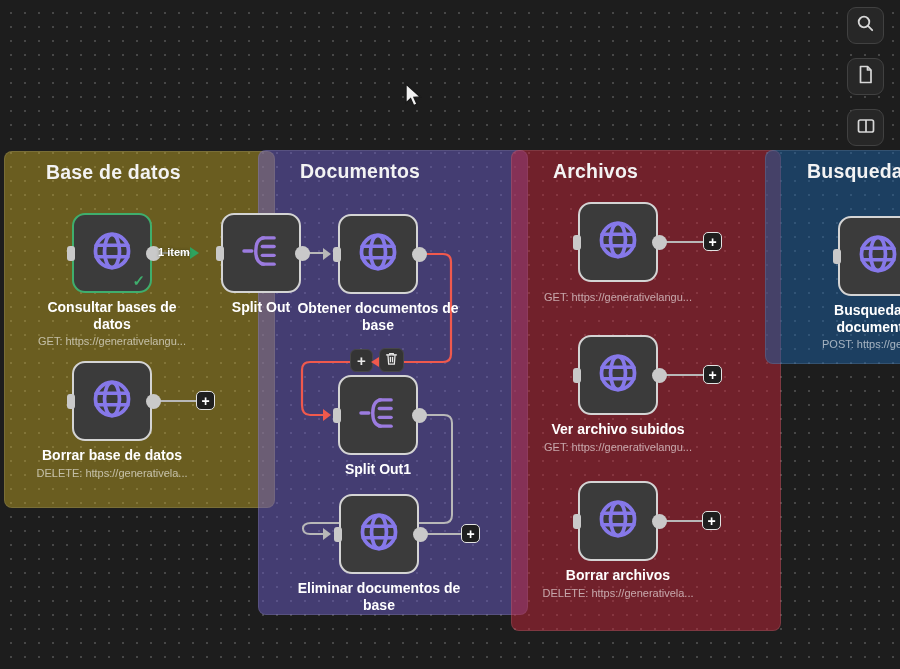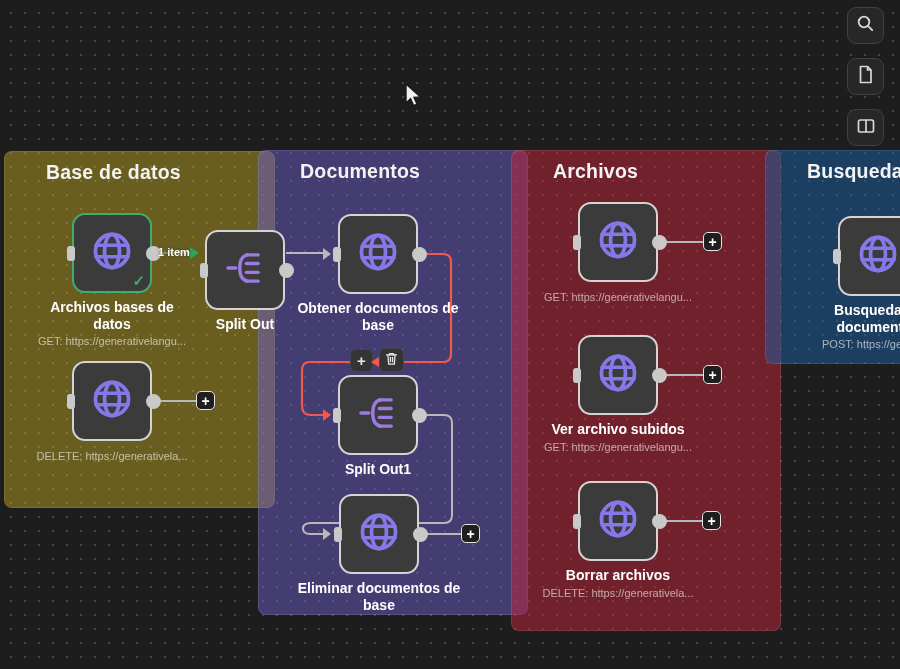--- a/index.html
+++ b/index.html
@@ -26,21 +26,21 @@
   .nodebox{position:absolute;inset:0;background:#3b3b3b;border:2px solid #d4d4d4;border-radius:13px;
            display:flex;align-items:center;justify-content:center;box-sizing:border-box;}
   .nodebox.success{border-color:#3fae6d;}
   .check{position:absolute;right:5px;bottom:1px;color:#3fae6d;font-size:15px;font-weight:700;}
   .hin{position:absolute;left:-5px;top:33px;width:8px;height:15px;background:#c9c9c9;border-radius:3px;}
   .hout{position:absolute;right:-9px;top:32.5px;width:15px;height:15px;background:#c9c9c9;border-radius:50%;}
   .nlabel{position:absolute;top:86px;left:50%;transform:translateX(-50%);text-align:center;}
   .ntitle{font-size:14px;font-weight:600;color:#fff;line-height:1.18;}
   .nsub{margin-top:3px;font-size:11px;color:rgba(255,255,255,0.60);white-space:nowrap;}
   .n-consultar{left:72px;top:213px;}  .n-consultar .nlabel{width:155px;}
-  .n-splitout {left:205px;top:213px;margin-top:17px;} .n-splitout .nlabel{width:120px;}
+  .n-splitout {left:221px;top:213px;} .n-splitout .nlabel{width:120px;}
   .n-obtener  {left:338px;top:214px;} .n-obtener .nlabel{width:180px;}
   .n-borrarb  {left:72px;top:361px;}  .n-borrarb .nlabel{width:200px;}
   .n-splitout1{left:338px;top:375px;} .n-splitout1 .nlabel{width:120px;}
   .n-eliminar {left:339px;top:494px;} .n-eliminar .nlabel{width:180px;}
   .n-listar   {left:578px;top:202px;} .n-listar .nlabel{width:210px;}
   .n-ver      {left:578px;top:335px;} .n-ver .nlabel{width:210px;}
   .n-borrara  {left:578px;top:481px;} .n-borrara .nlabel{width:210px;}
   .n-busqueda {left:838px;top:216px;} .n-busqueda .nlabel{width:112px;}
   
   .plus{position:absolute;width:19px;height:19px;background:#1f1f1f;border:1.6px solid #e3e3e3;border-radius:5px;
@@ -142,21 +142,21 @@
 <div class="node n-consultar">
   <div class="nodebox success">
     <span><svg width="46" height="46">
           <use href="#i-globe"></use>
         </svg></span>
     <span class="check">✓</span>
   </div>
   <span class="hin"></span>
   <span class="hout"></span>
   <div class="nlabel">
-    <div class="ntitle">Archivos bases de datos</div>
+    <div class="ntitle">Consultar bases de datos</div>
     <div class="nsub">GET: https://generativelangu...</div>
   </div>
 </div>
 
 <div class="node n-splitout">
   <div class="nodebox">
     <span><svg width="42" height="42">
           <use href="#i-split"></use>
         </svg></span>
   </div>
@@ -182,20 +182,21 @@
 
 <div class="node n-borrarb">
   <div class="nodebox">
     <span><svg width="46" height="46">
           <use href="#i-globe"></use>
         </svg></span>
   </div>
   <span class="hin"></span>
   <span class="hout"></span>
   <div class="nlabel">
+    <div class="ntitle">Borrar base de datos</div>
     <div class="nsub">DELETE: https://generativela...</div>
   </div>
 </div>
 
 <div class="node n-splitout1">
   <div class="nodebox">
     <span><svg width="42" height="42">
           <use href="#i-split"></use>
         </svg></span>
   </div>

